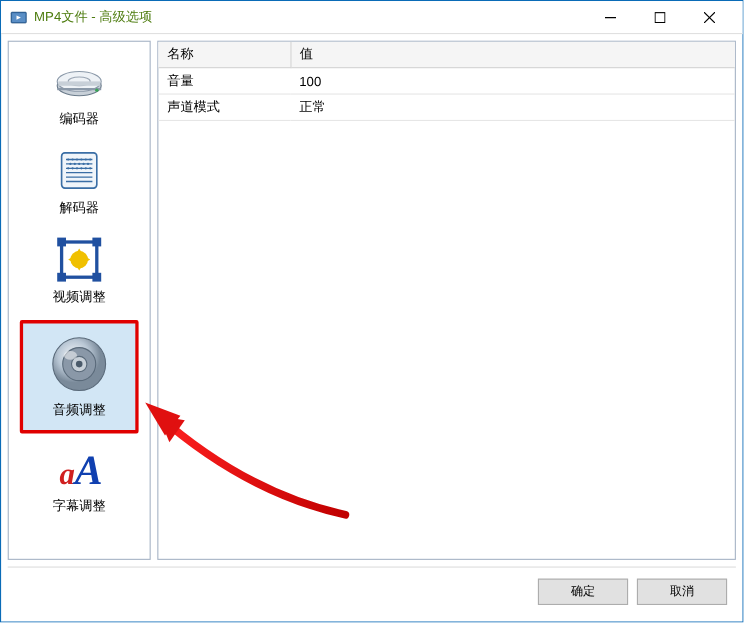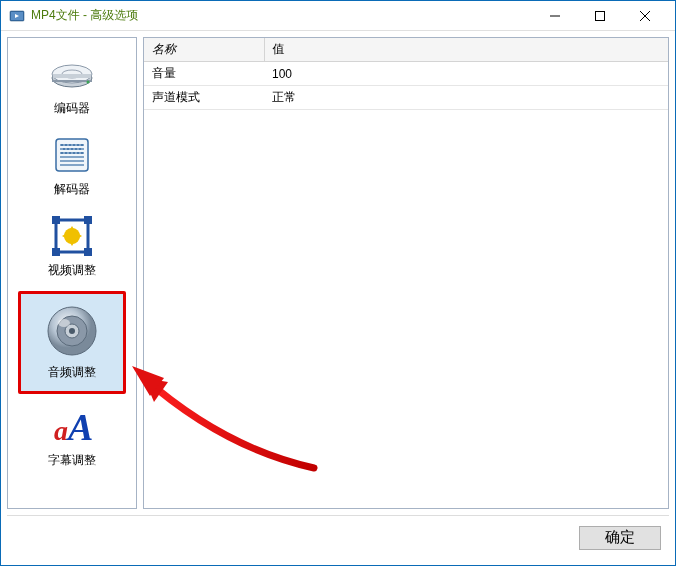--- a/index.html
+++ b/index.html
@@ -14,27 +14,27 @@
 .main-area { flex: 1; display: flex; gap: 6px; }
 .sidebar { width: 130px; border: 1px solid #a6b3c5; background: #fff; padding: 10px 4px; display: flex; flex-direction: column; align-items: center; gap: 6px; overflow: hidden; }
 .sidebar-item { width: 100px; display: flex; flex-direction: column; align-items: center; gap: 6px; padding: 6px 2px; cursor: pointer; border-radius: 2px; }
 .sidebar-item.selected { border: 3px solid #e00000; background: #d2e6f5; padding: 10px 4px; width: 108px; justify-content: center; }
 .sidebar-item .icon-box { width: 48px; height: 40px; display: flex; align-items: center; justify-content: center; }
 .sidebar-item.selected .icon-box { width: 60px; height: 54px; }
 .sidebar-item .label { font-size: 12px; color: #000; }
 .content { flex: 1; border: 1px solid #a6b3c5; position: relative; display: flex; flex-direction: column; }
 .table { width: 100%; border-collapse: collapse; font-size: 12px; }
 .table th { background: #f5f5f5; border: 1px solid #d4d4d4; border-top: none; text-align: left; padding: 3px 8px; font-weight: normal; height: 22px; }
-.table th:first-child { border-left: none; font-style: italic; }
+.table th:first-child { border-left: none; }
 .table th:last-child { border-right: none; }
 .table td { border-bottom: 1px solid #e6e6e6; padding: 3px 8px; height: 21px; }
 .table td:first-child { width: 120px; margin-left: 35px; }
 .arrow-overlay { position: absolute; left: -30px; top: 300px; pointer-events: none; width: 220px; height: 140px; z-index: 10; }
 .footer { height: 44px; display: flex; align-items: center; justify-content: flex-end; gap: 8px; padding: 0 8px; border-top: 1px solid #ddd; margin-top: 6px; }
-.btn { width: 82px; height: 24px; border: 1px solid #adadad; background: #e1e1e1; font-size: 15px; cursor: pointer; font-family: inherit; }
+.btn { width: 82px; height: 24px; border: 1px solid #adadad; background: #e1e1e1; font-size: 11px; cursor: pointer; font-family: inherit; }
 </style>
 </head>
 <body>
 
 <div class="window">
   <div class="titlebar">
     <span class="app-icon">
       <svg viewBox="0 0 16 16" width="16" height="16">
         <rect x="1" y="3" width="14" height="10" rx="1" fill="#3a6ea5" stroke="#1b4977" stroke-width="0.5"></rect>
         <rect x="2" y="4" width="12" height="8" fill="#5a8ec5"></rect>
@@ -196,15 +196,16 @@
           </defs>
           <path d="M 200 130 Q 110 110 30 40" fill="none" stroke="url(#arr)" stroke-width="7" stroke-linecap="round"></path>
           <polygon points="30,40 54,44 40,64" fill="#e01010"></polygon>
           <polygon points="18,28 50,40 36,58" fill="#e01010"></polygon>
         </svg>
       </div>
     </div>
 
     <div class="footer">
       <button class="btn">确定</button>
+      <button class="btn">取消</button>
     </div>
   </div>
 </div>
 
 </body></html>

